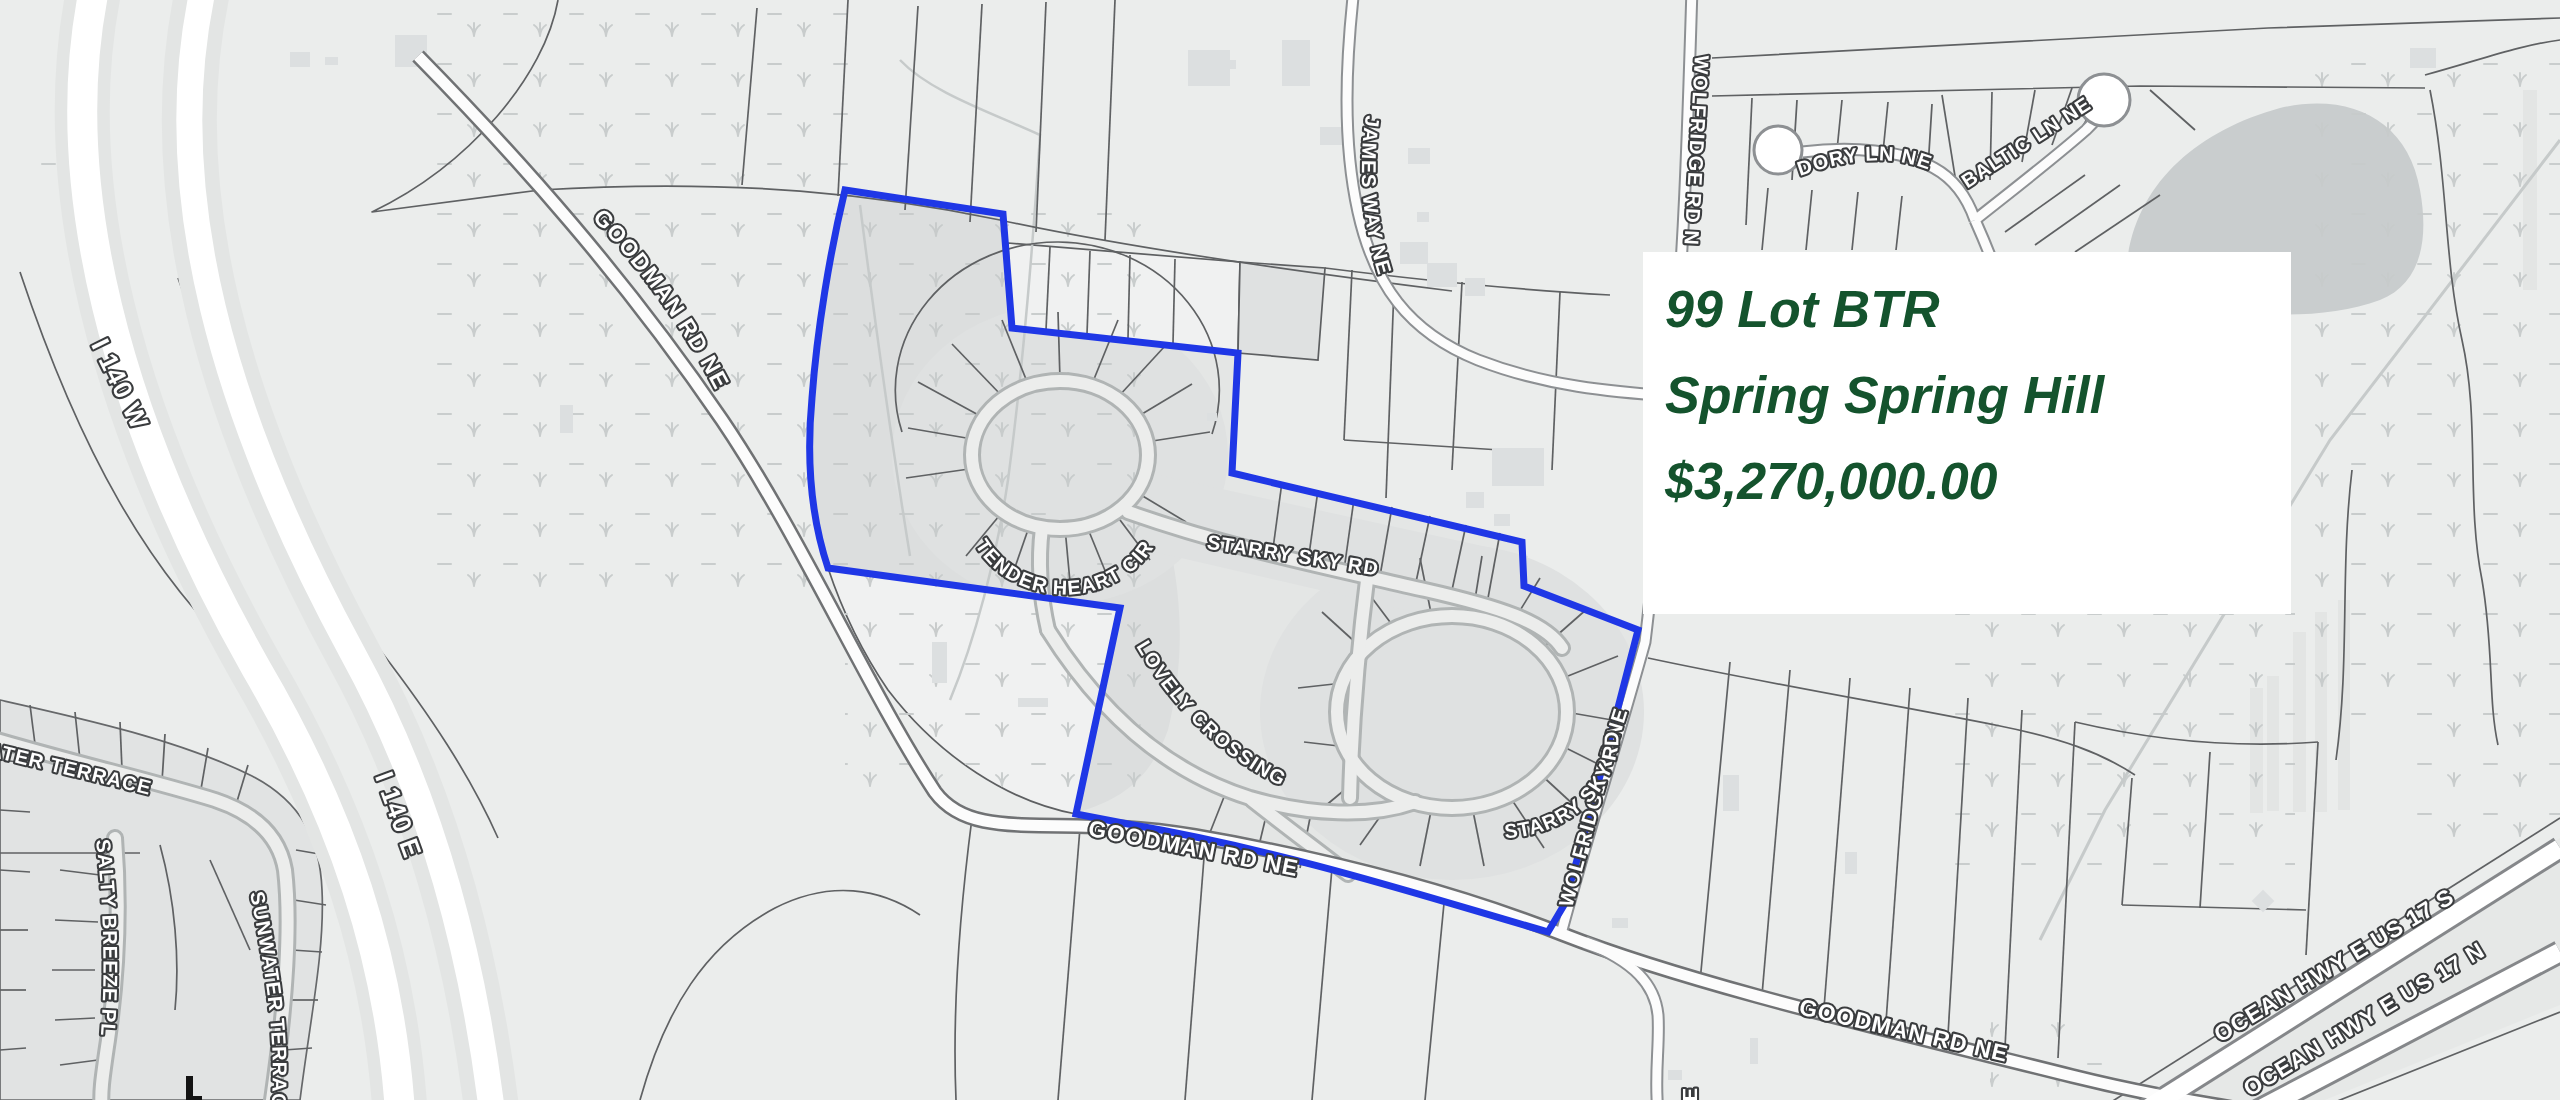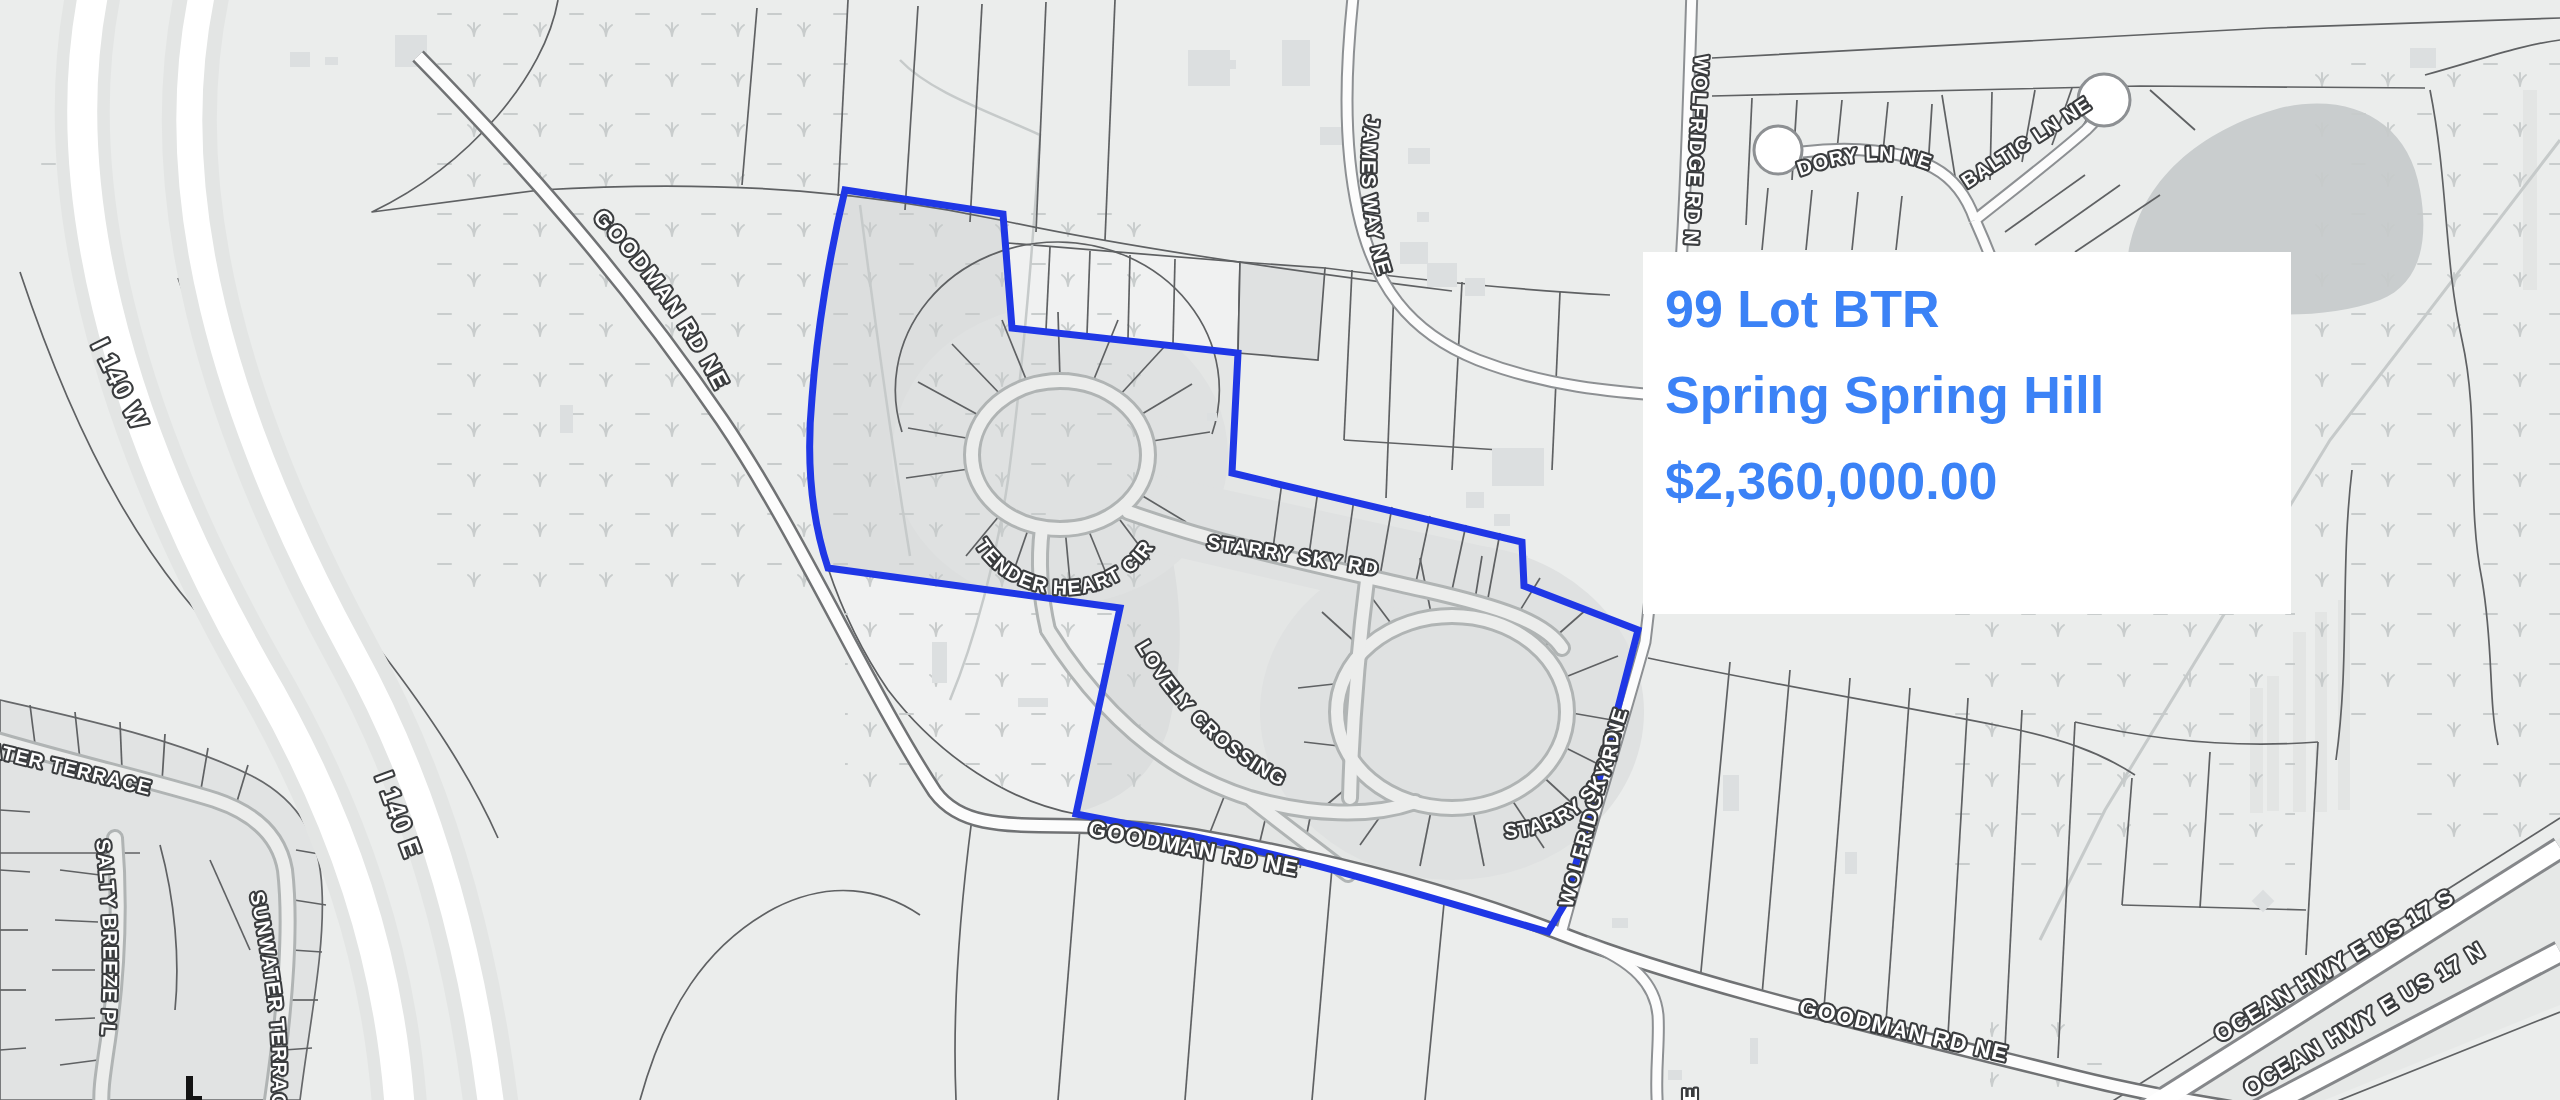--- a/index.html
+++ b/index.html
@@ -6,22 +6,22 @@
   .stage{position:relative;width:2560px;height:1100px;overflow:hidden;background:#ebedec;
          font-family:"Liberation Sans",sans-serif;}
   svg{position:absolute;left:0;top:0;}
   .rl{font-family:"Liberation Sans",sans-serif;font-weight:bold;fill:#ffffff;
       stroke:#3a3c3e;stroke-width:4.2px;paint-order:stroke;stroke-linejoin:round;letter-spacing:1px;}
   .rl-big{font-size:26px;}
   .rl-maj{font-size:23px;}
   .rl-min{font-size:20px;}
   .annotation{position:absolute;left:1643px;top:252px;width:648px;height:362px;
       background:#ffffff;z-index:10;padding:14px 0 0 22px;box-sizing:border-box;}
-  .annotation .line{font-weight:bold;font-size:52px;line-height:86px;color:#3b82f6;
-      letter-spacing:0px;white-space:nowrap;}
+  .annotation .line{font-weight:bold;font-size:52px;line-height:86px;color:#14532d;
+      letter-spacing:0px;white-space:nowrap;font-style:italic;}
 </style>
 </head>
 <body>
 
 <div class="stage">
 <svg width="2560" height="1100" viewBox="0 0 2560 1100">
   <defs>
     <pattern id="marsh" width="66" height="50" patternUnits="userSpaceOnUse">
       <g stroke="#c7cbcb" stroke-width="2" fill="none" stroke-linecap="round">
         <path d="M12,36 q-1,-8 -6,-11 M12,36 q0,-9 0,-13 M12,36 q1,-8 6,-11"></path>
@@ -390,15 +390,15 @@
       <textPath href="#p-sun-side">SUNWATER TERRACE</textPath></text>
     <text class="rl rl-maj" transform="translate(2338,972) rotate(-31)" text-anchor="middle">OCEAN HWY E US 17 S</text>
     <text class="rl rl-maj" transform="translate(2368,1026) rotate(-31)" text-anchor="middle">OCEAN HWY E US 17 N</text>
     <text class="rl rl-min" transform="translate(1697,1094) rotate(-90)" text-anchor="middle">E</text>
   </g>
 </svg>
 
 <div class="annotation">
   <div class="line">99 Lot BTR</div>
   <div class="line">Spring Spring Hill</div>
-  <div class="line">$2,360,000.00</div>
+  <div class="line">$3,270,000.00</div>
 </div>
 </div>
 
 </body></html>

